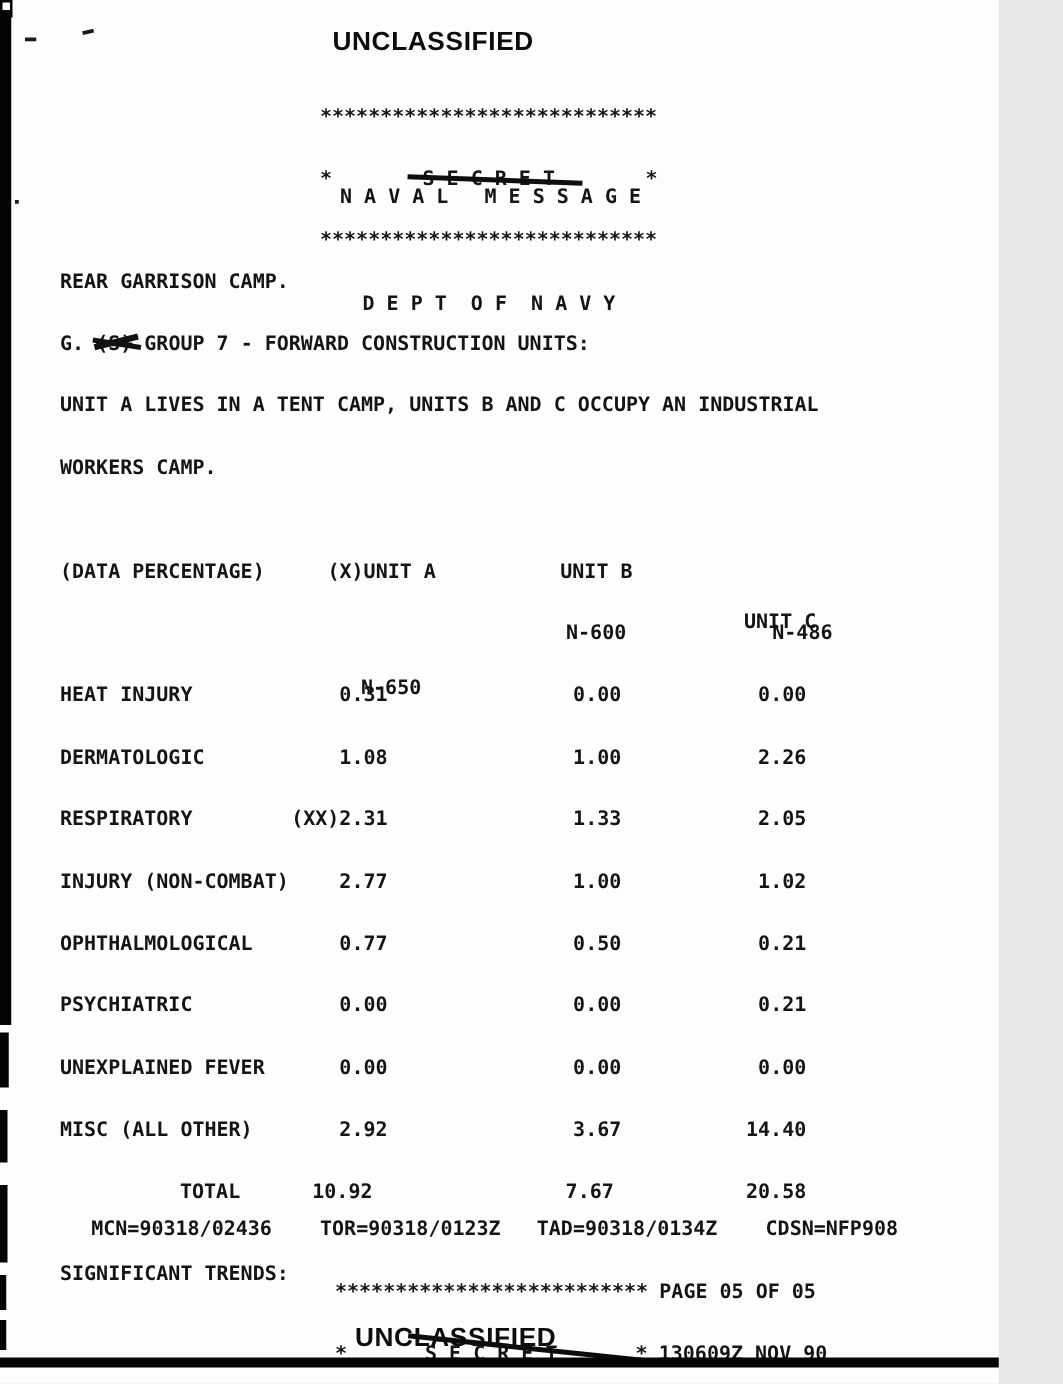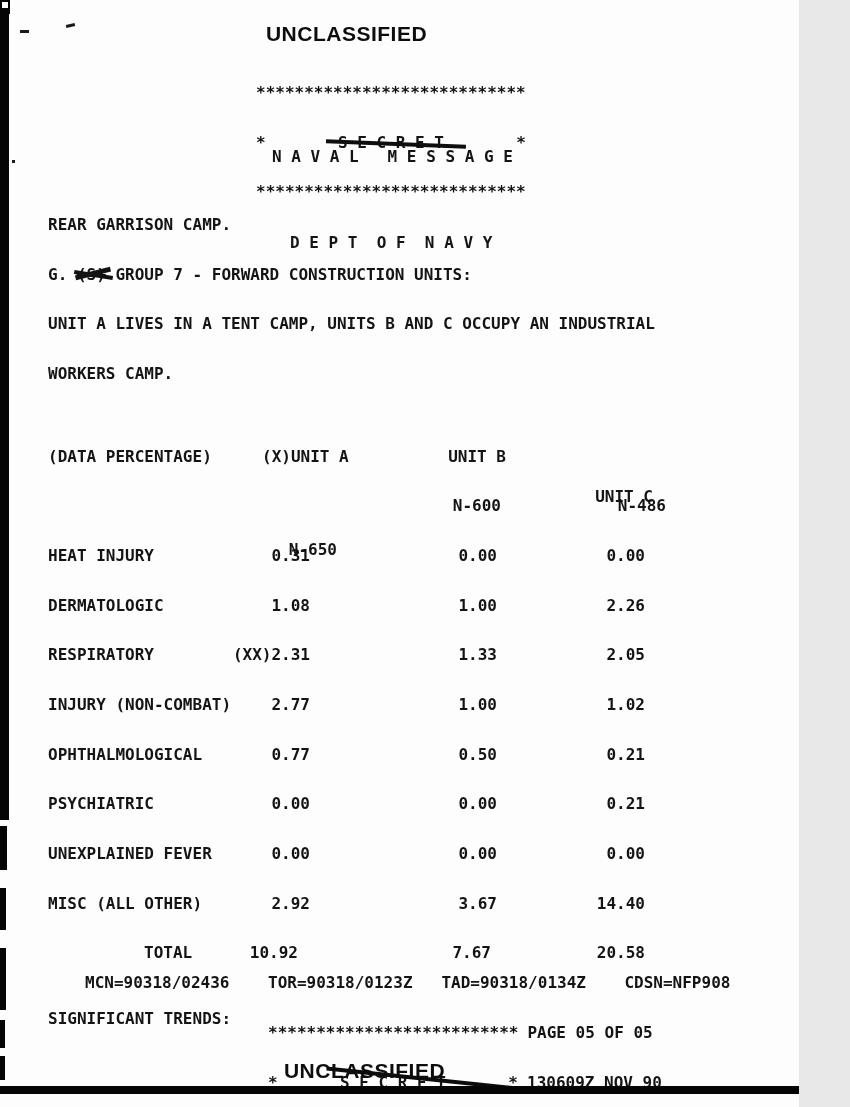--- a/index.html
+++ b/index.html
@@ -27,21 +27,21 @@
   .bottom-unclass{position:absolute;top:1059px;left:0;width:100%;text-align:center;
     transform:translateX(-35px);
     font-family:"Liberation Sans",sans-serif;font-weight:700;font-size:21px;letter-spacing:0.5px;color:#0d0d0d;}
   
   .hdr-class{position:absolute;left:256px;top:52px;}
   .hdr-class .row2{position:relative;display:flex;justify-content:space-between;width:270px;}
   .hdr-strike{position:absolute;left:70px;top:7px;width:140px;height:3.5px;background:#0e0e0e;transform:rotate(2.2deg);}
   .msg-title{position:absolute;left:272px;top:116px;}
   .msg-title .l2{padding-left:18px;}
   
-  .ftr-codes{position:absolute;left:85px;top:975px;}
+  .ftr-codes{position:absolute;left:73px;top:975px;}
   .ftr-class{position:absolute;left:268px;top:992px;}
   .ftr-class .frow{display:flex;}
   .ftr-class .flabel{margin-left:9px;}
   .ftr-class .row2box{position:relative;display:flex;justify-content:space-between;width:250px;}
   .row2mid{position:absolute;left:0;top:0;width:250px;text-align:center;}
   .ftr-strike{position:absolute;left:58px;top:2px;width:200px;height:4px;background:#0c0c0c;transform:rotate(6deg);}
   
   .scribble{position:relative;text-decoration:line-through;text-decoration-thickness:3px;}
   .scribble::before{content:"";position:absolute;left:-3px;right:-7px;top:45%;height:4px;background:#121212;transform:rotate(9deg);}
   .scribble::after{content:"";position:absolute;left:-2px;right:-5px;top:34%;height:5px;background:#121212;transform:rotate(-14deg);}

